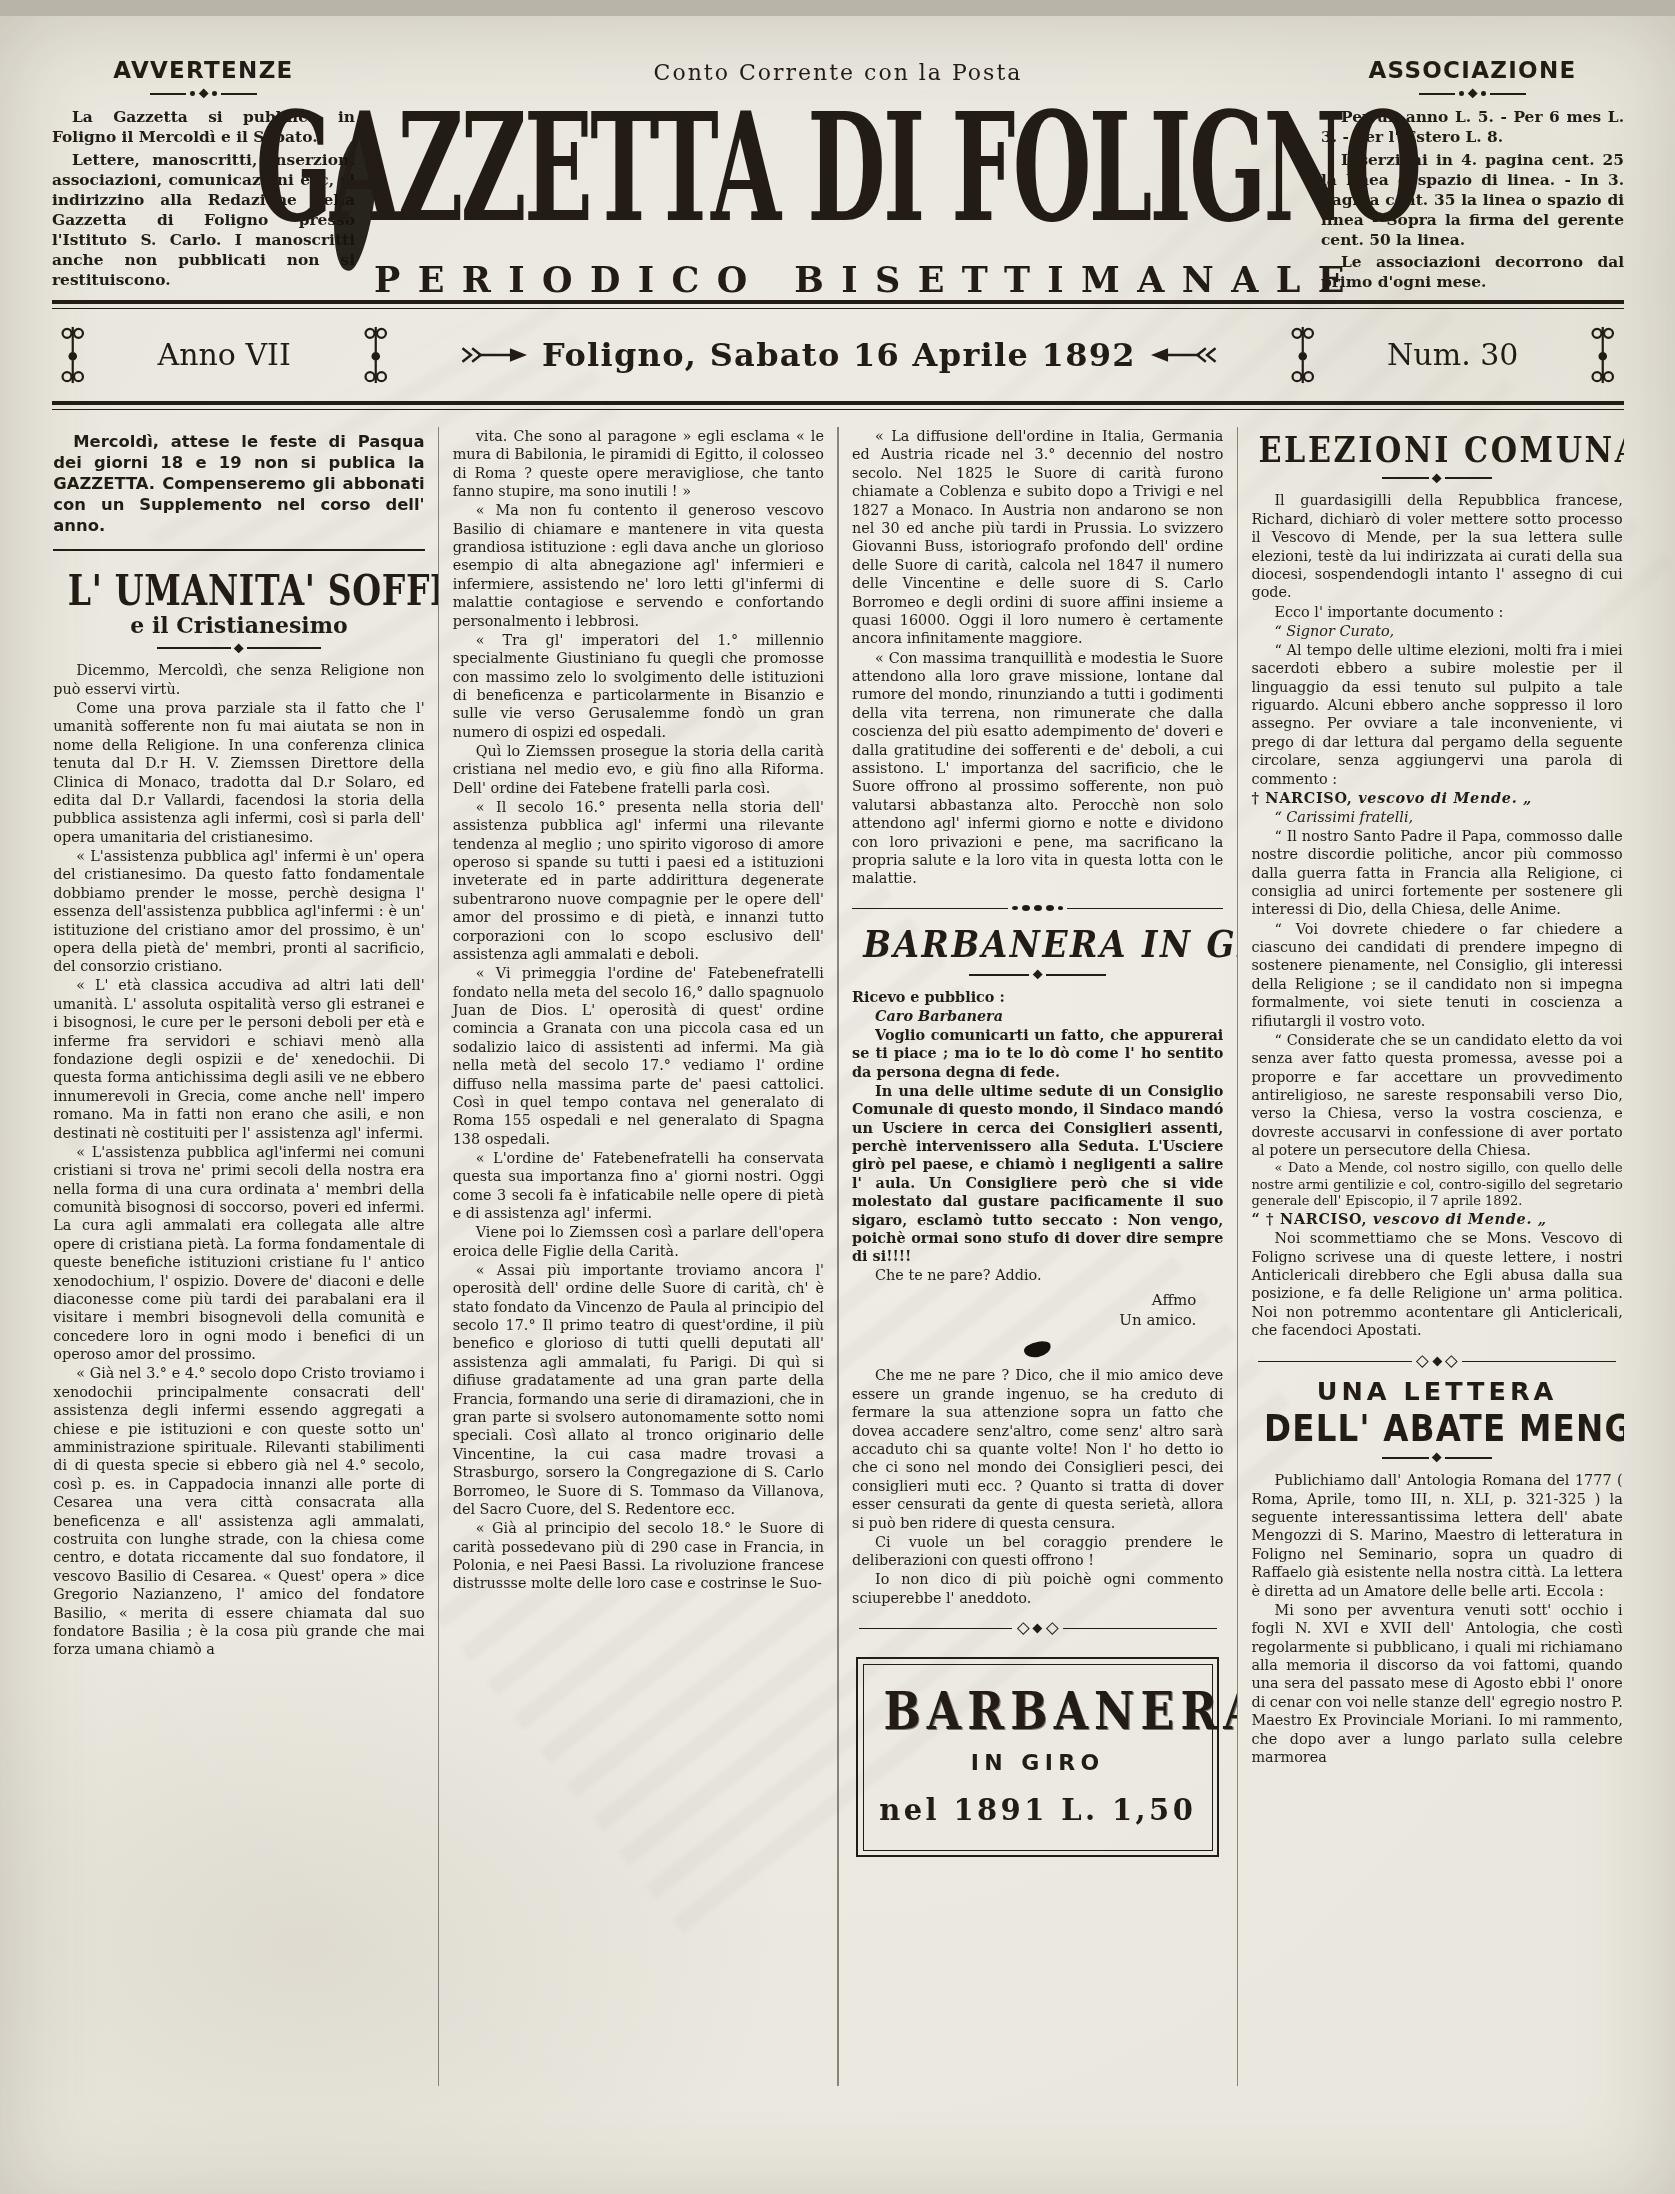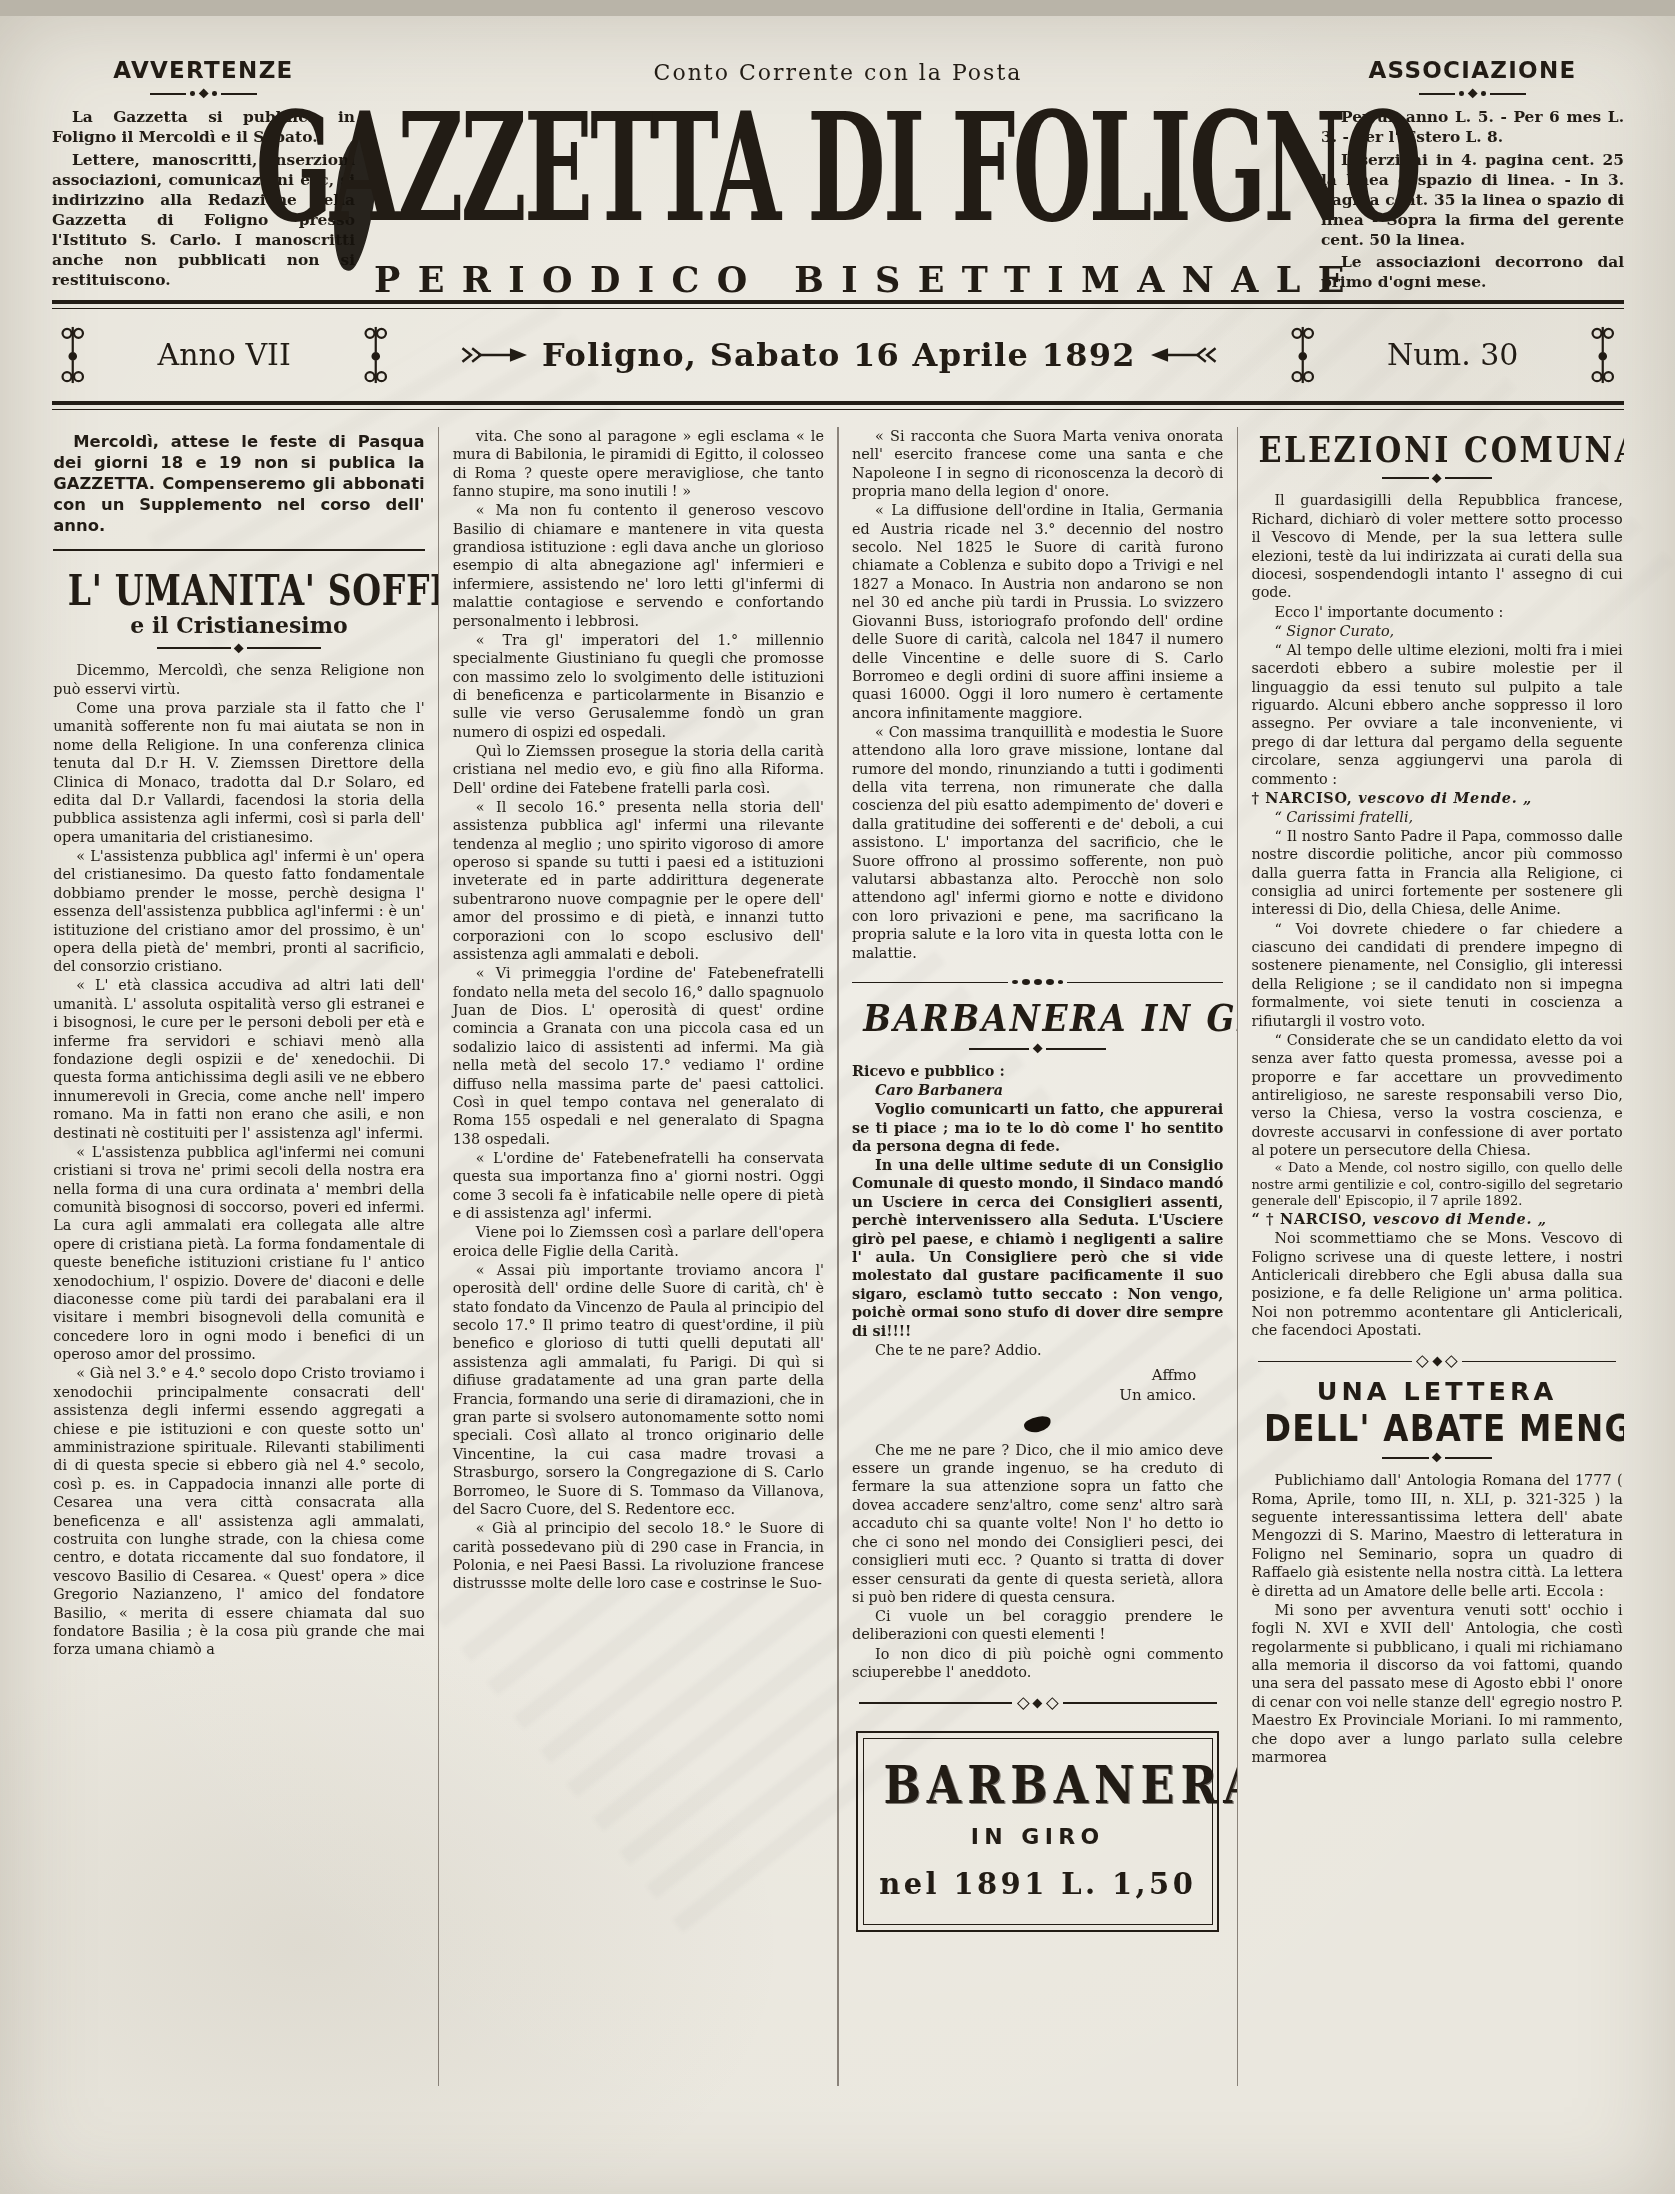--- a/index.html
+++ b/index.html
@@ -273,21 +273,20 @@
           <p class="p">Viene poi lo Ziemssen così a parlare dell'opera eroica delle Figlie della Carità.</p>
           <p class="p">« Assai più importante troviamo ancora l' operosità dell' ordine delle Suore di carità, ch' è stato fondato da Vincenzo de Paula al principio del secolo 17.° Il primo teatro di quest'ordine, il più benefico e glorioso di tutti quelli deputati all' assistenza agli ammalati, fu Parigi. Di quì si difiuse gradatamente ad una gran parte della Francia, formando una serie di diramazioni, che in gran parte si svolsero autonomamente sotto nomi speciali. Così allato al tronco originario delle Vincentine, la cui casa madre trovasi a Strasburgo, sorsero la Congregazione di S. Carlo Borromeo, le Suore di S. Tommaso da Villanova, del Sacro Cuore, del S. Redentore ecc.</p>
           <p class="p">« Già al principio del secolo 18.° le Suore di carità possedevano più di 290 case in Francia, in Polonia, e nei Paesi Bassi. La rivoluzione francese distrussse molte delle loro case e costrinse le Suo-</p>
         </div>
     </section>
 
     <div class="vrule"></div>
 
     <section class="col">
       <div>
-          <p class="p">« Si racconta che Suora Marta veniva onorata nell' esercito francese come una santa e che Napoleone I in segno di riconoscenza la decorò di propria mano della legion d' onore.</p>
           <p class="p">« La diffusione dell'ordine in Italia, Germania ed Austria ricade nel 3.° decennio del nostro secolo. Nel 1825 le Suore di carità furono chiamate a Coblenza e subito dopo a Trivigi e nel 1827 a Monaco. In Austria non andarono se non nel 30 ed anche più tardi in Prussia. Lo svizzero Giovanni Buss, istoriografo profondo dell' ordine delle Suore di carità, calcola nel 1847 il numero delle Vincentine e delle suore di S. Carlo Borromeo e degli ordini di suore affini insieme a quasi 16000. Oggi il loro numero è certamente ancora infinitamente maggiore.</p>
           <p class="p">« Con massima tranquillità e modestia le Suore attendono alla loro grave missione, lontane dal rumore del mondo, rinunziando a tutti i godimenti della vita terrena, non rimunerate che dalla coscienza del più esatto adempimento de' doveri e dalla gratitudine dei sofferenti e de' deboli, a cui assistono. L' importanza del sacrificio, che le Suore offrono al prossimo sofferente, non può valutarsi abbastanza alto. Perocchè non solo attendono agl' infermi giorno e notte e dividono con loro privazioni e pene, ma sacrificano la propria salute e la loro vita in questa lotta con le malattie.</p>
         </div>
 
       <div class="bead-divider">
         <span class="bar"></span>
           <span class="bead sm"></span>
           <span class="bead"></span>
           <span class="bead"></span>
           <span class="bead"></span>
@@ -311,21 +310,21 @@
         <div>Affmo</div>
         <div>Un amico.</div>
       </div>
 
       <div class="fly-wrap">
           <div class="fly"></div>
         </div>
 
       <div>
           <p class="p">Che me ne pare ? Dico, che il mio amico deve essere un grande ingenuo, se ha creduto di fermare la sua attenzione sopra un fatto che dovea accadere senz'altro, come senz' altro sarà accaduto chi sa quante volte! Non l' ho detto io che ci sono nel mondo dei Consiglieri pesci, dei consiglieri muti ecc. ? Quanto si tratta di dover esser censurati da gente di questa serietà, allora si può ben ridere di questa censura.</p>
-          <p class="p">Ci vuole un bel coraggio prendere le deliberazioni con questi elementi !</p>
+          <p class="p">Ci vuole un bel coraggio prendere le deliberazioni con questi offrono !</p>
           <p class="p">Io non dico di più poichè ogni commento sciuperebbe l' aneddoto.</p>
         </div>
 
       <div class="scroll-divider">
         <span class="bar"></span>
           <span class="dia o"></span>
           <span class="dia"></span>
           <span class="dia o"></span>
           <span class="bar"></span>
       </div>

